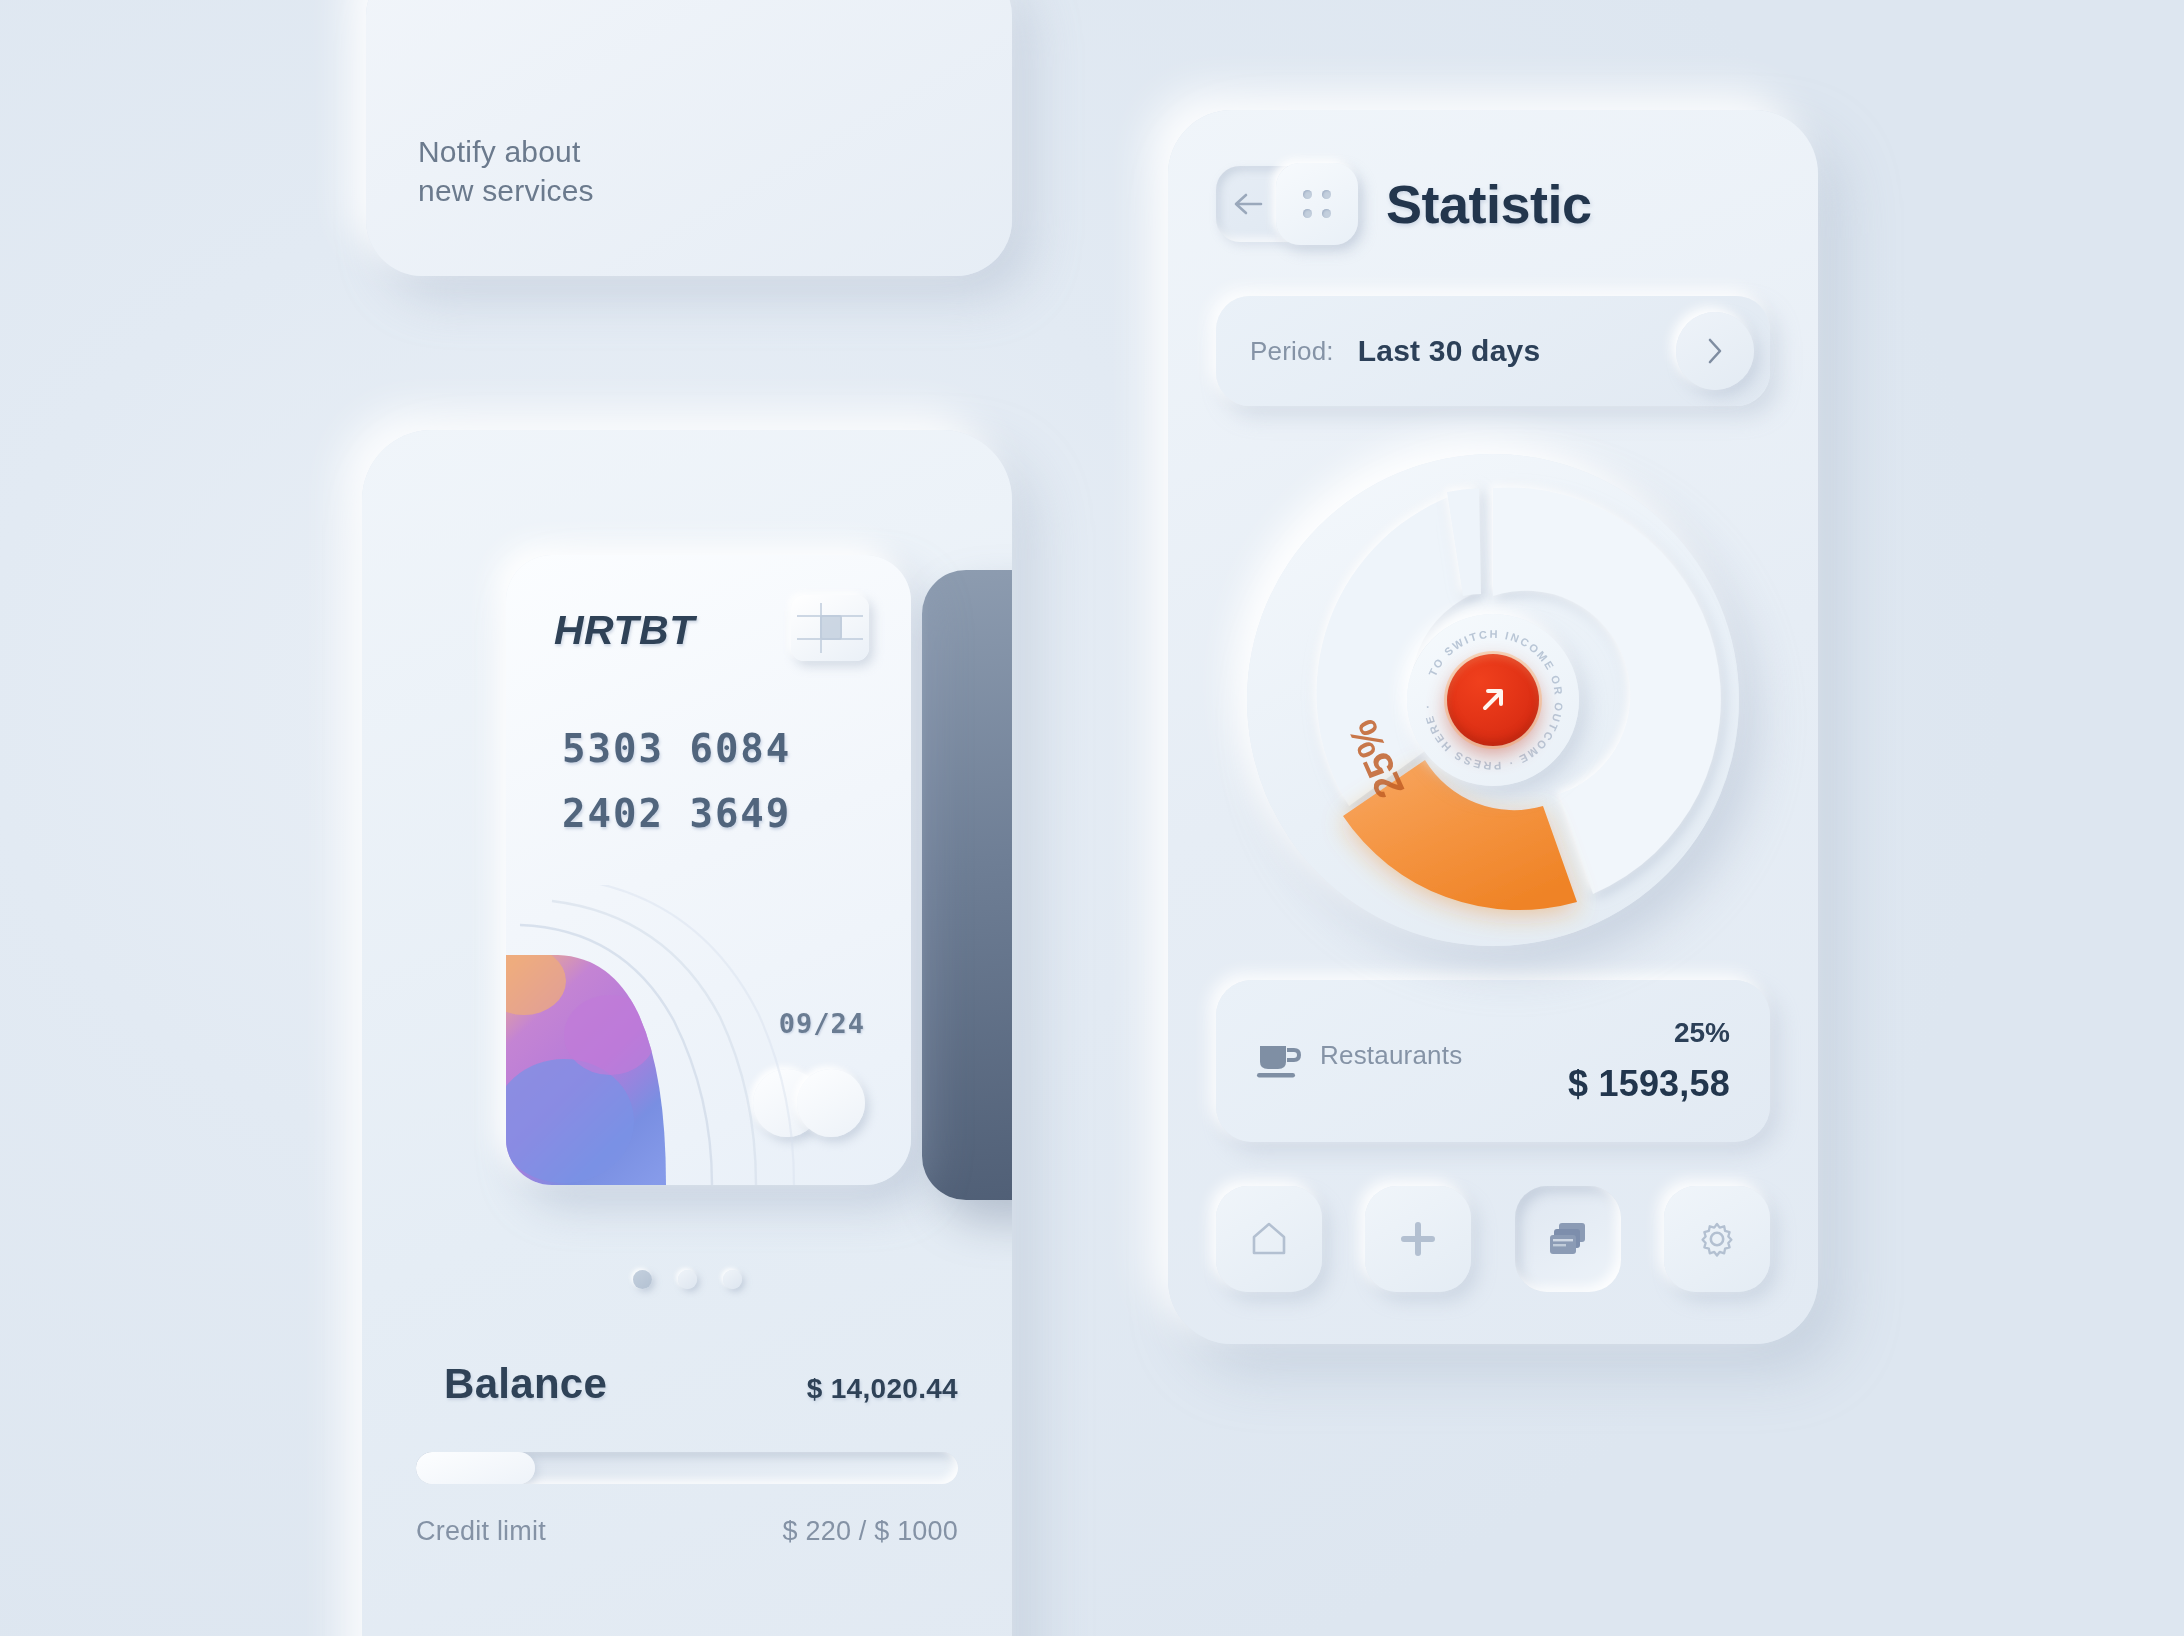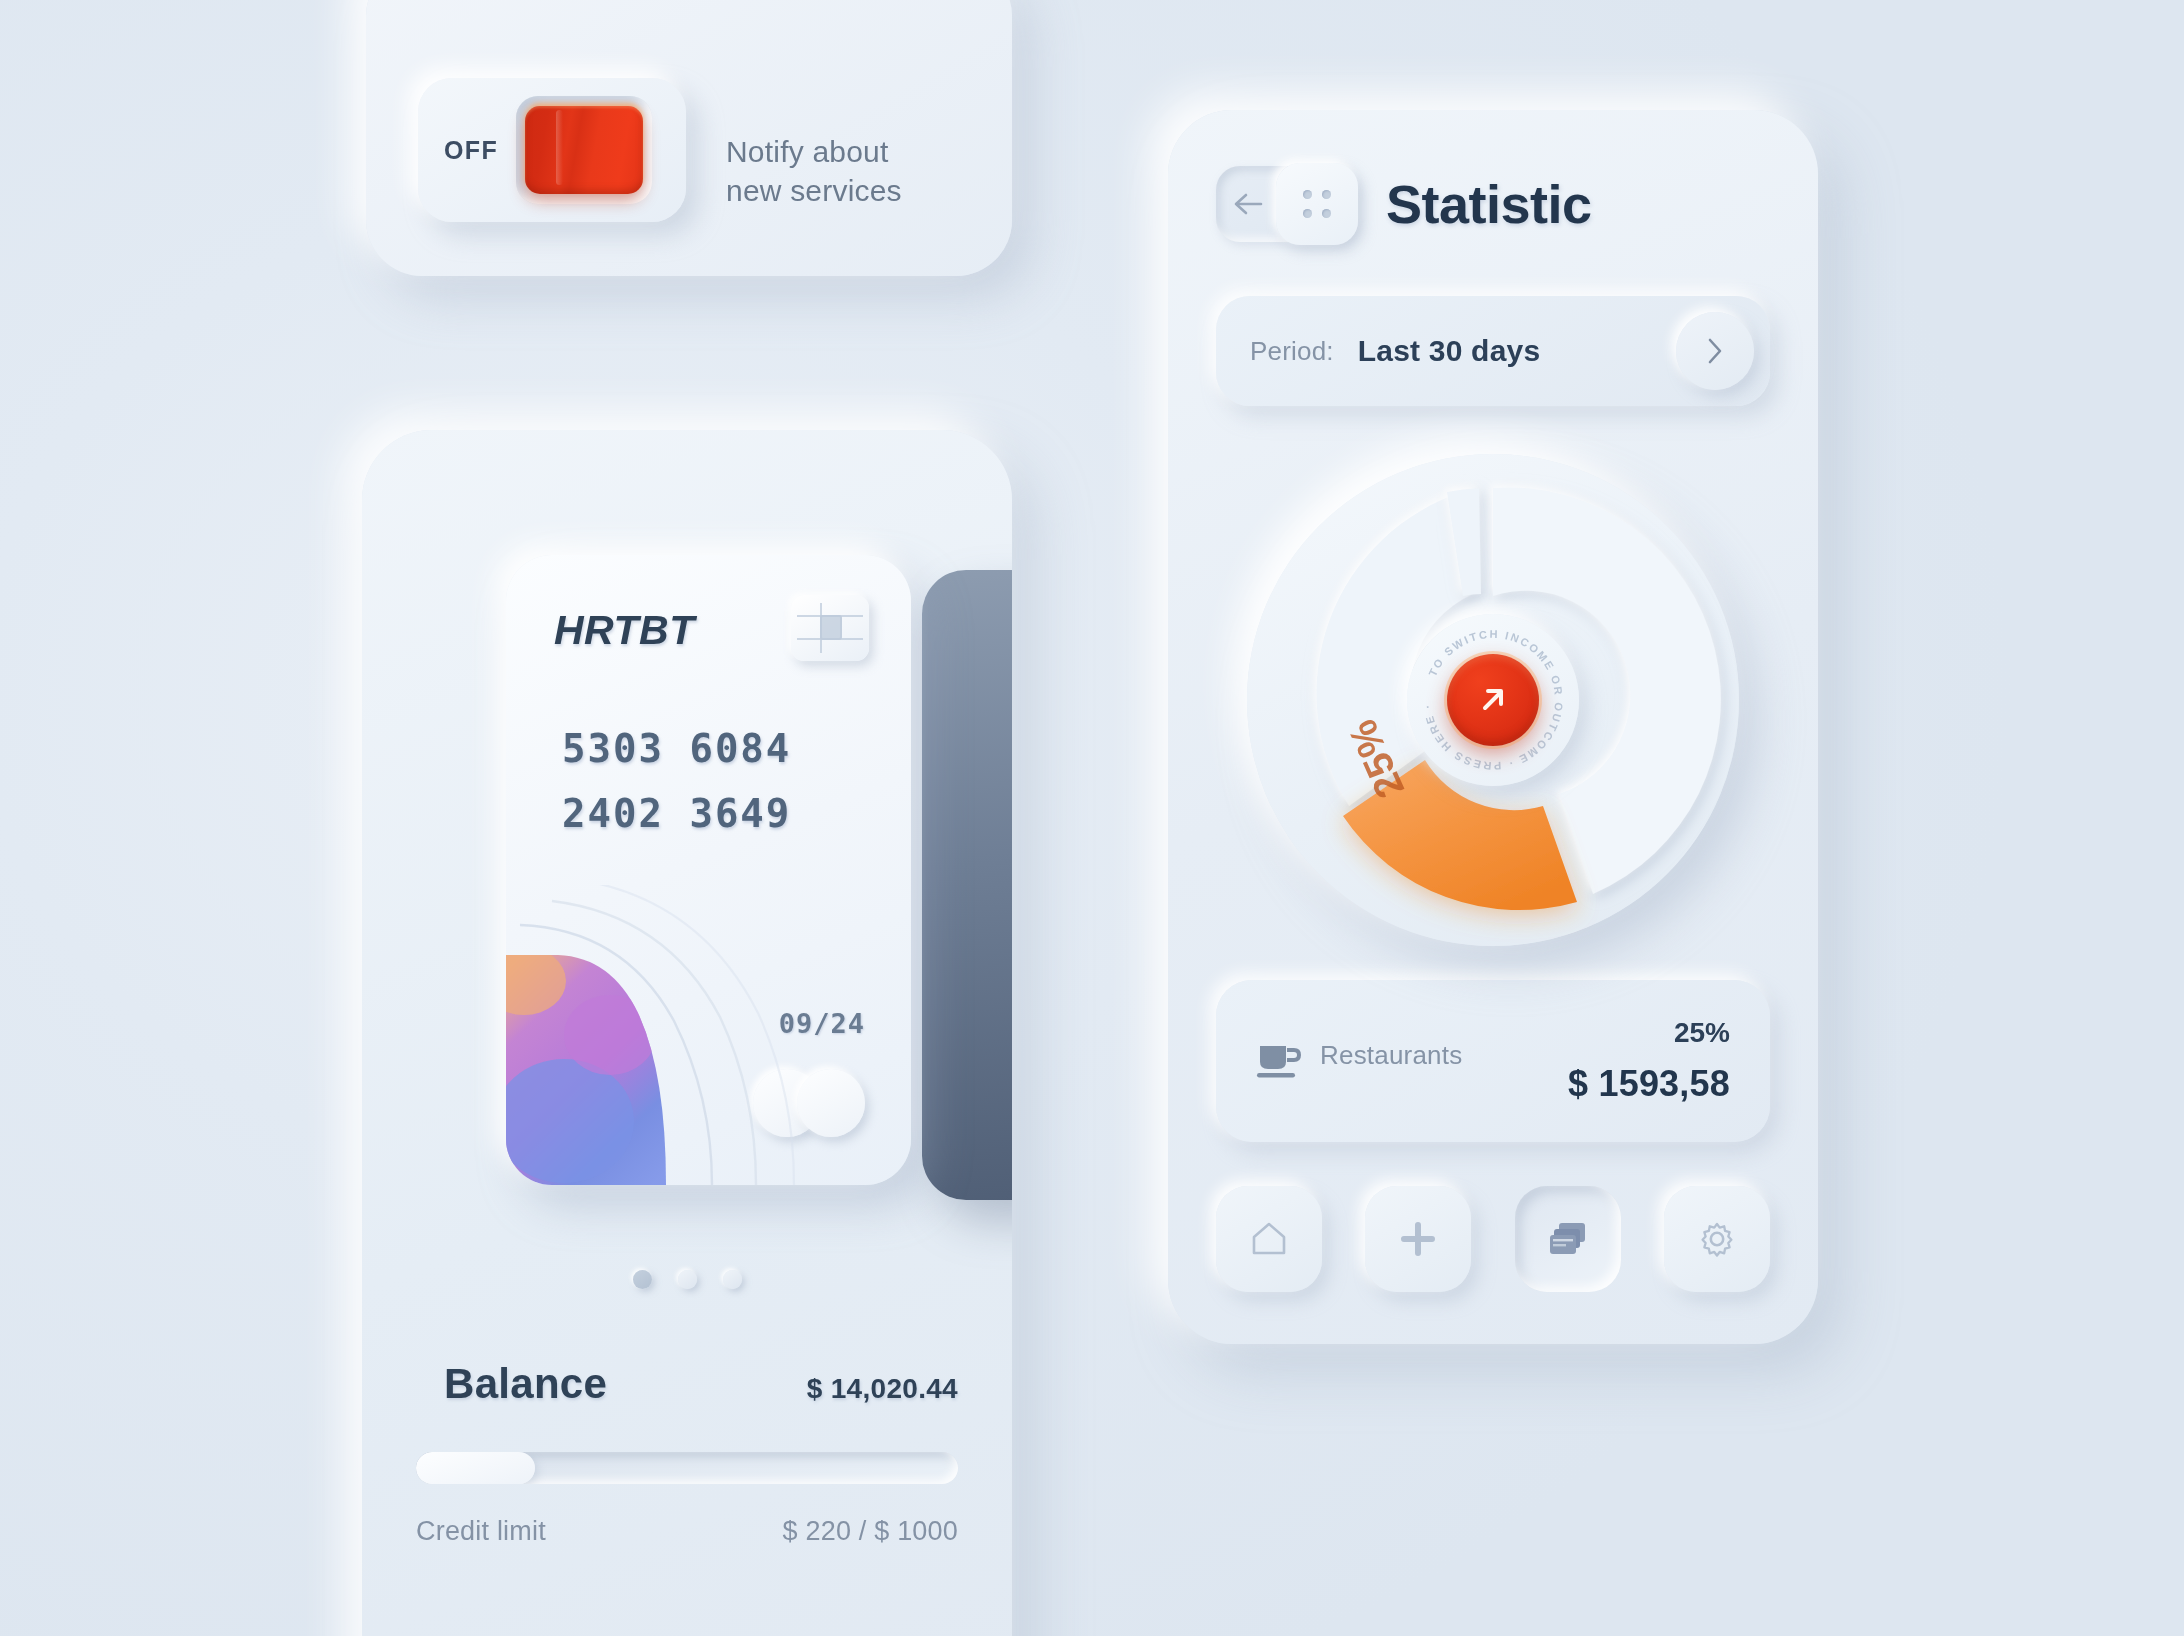--- a/index.html
+++ b/index.html
@@ -418,26 +418,20 @@
     box-shadow:
       inset -5px -5px 11px rgba(255,255,255,0.9),
       inset 6px 6px 12px rgba(163,177,198,0.45);
   }
 </style>
 </head>
 <body>
 
 <div id="notify-panel">
 
-  <div class="switch-shell">
-    <span class="switch-label">OFF</span>
-    <span class="switch-well">
-      <span class="switch-knob"></span>
-    </span>
-  </div>
 
   <div class="notify-text" style="white-space: pre-line;">Notify about
 new services</div>
 </div>
 
 <div id="wallet-panel">
 
   <div id="card-back"></div>
 
   <div id="credit-card">

